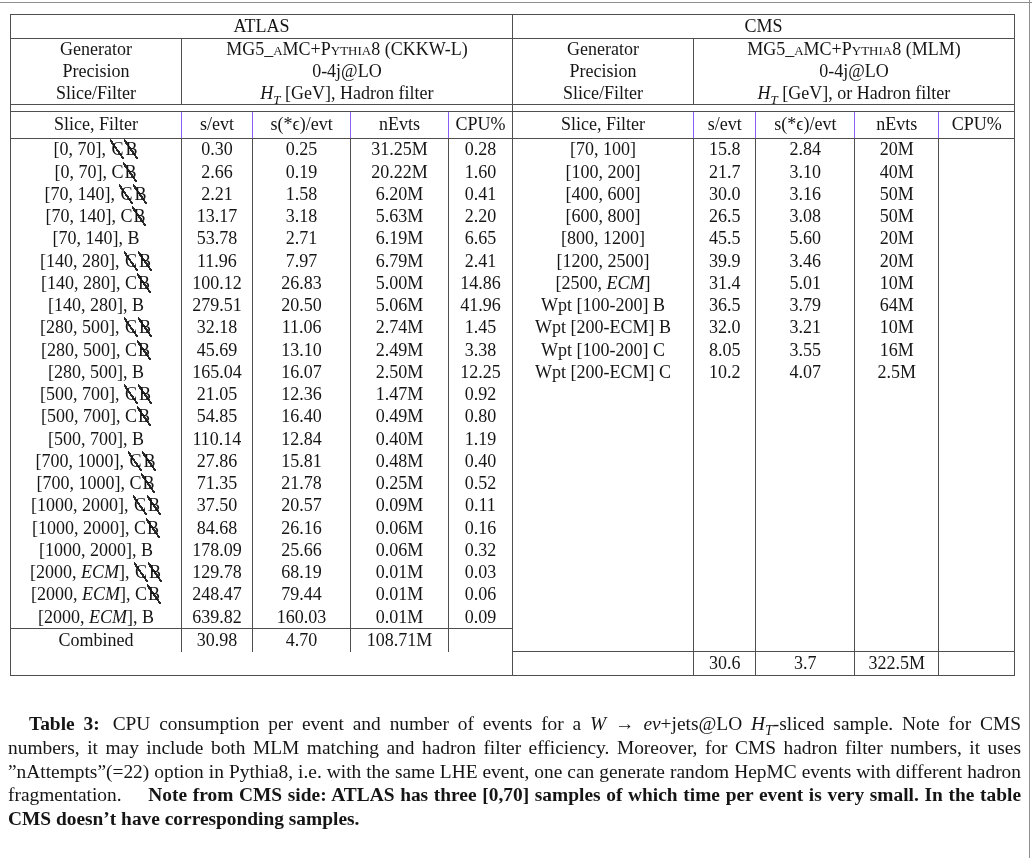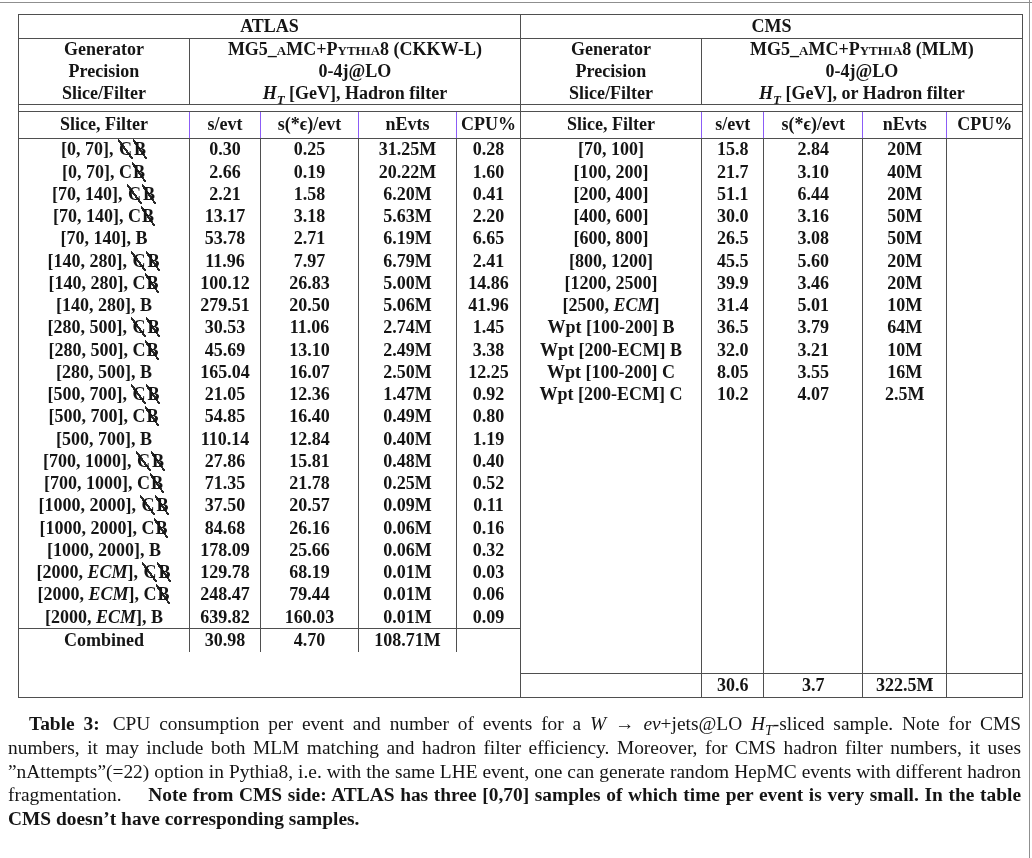--- a/index.html
+++ b/index.html
@@ -5,22 +5,22 @@
   html,body{margin:0;padding:0;}
   body{
     width:1032px;height:858px;position:relative;background:#ffffff;
     font-family:"Liberation Serif","DejaVu Serif",serif;color:#151515;
     overflow:hidden;
   }
   .frame-top{position:absolute;left:0;top:2px;width:1032px;height:1px;background:#8f8f8f;}
   .frame-right{position:absolute;left:1029px;top:0;width:1px;height:858px;background:#8f8f8f;}
 
   #tablebox{
-    position:absolute;left:18px;top:14px;width:1003px;
-    border:1px solid #4f4f4f;display:flex;background:#fff;font-weight:bold;
+    position:absolute;left:10px;top:14px;width:1003px;
+    border:1px solid #4f4f4f;display:flex;background:#fff;
   }
   .half{width:50%;}
   .half table{border-collapse:collapse;table-layout:fixed;width:100%;}
   .half.cms{border-left:1px solid #4f4f4f;}
 
   td{padding:0;text-align:center;font-size:18px;line-height:1.05;vertical-align:middle;
      white-space:nowrap;overflow:hidden;}
 
   tr.title-row td{height:23px;border-bottom:1px solid #4f4f4f;}
   tr.meta-row td{height:21.6px;}
@@ -153,21 +153,21 @@
           </tr>
           <tr class="data-row">
             <td><span>[140, 280]</span><span>, </span><span>B</span></td>
             <td>279.51</td>
             <td>20.50</td>
             <td>5.06M</td>
             <td>41.96</td>
           </tr>
           <tr class="data-row">
             <td><span>[280, 500]</span><span>, </span><span class="x">C</span><span class="x">B</span></td>
-            <td>30.53</td>
+            <td>32.18</td>
             <td>11.06</td>
             <td>2.74M</td>
             <td>1.45</td>
           </tr>
           <tr class="data-row">
             <td><span>[280, 500]</span><span>, </span><span>C</span><span class="x">B</span></td>
             <td>45.69</td>
             <td>13.10</td>
             <td>2.49M</td>
             <td>3.38</td>
@@ -309,27 +309,20 @@
             <td></td>
           </tr>
           <tr class="data-row">
             <td><span>[100, 200]</span></td>
             <td>21.7</td>
             <td>3.10</td>
             <td>40M</td>
             <td></td>
           </tr>
           <tr class="data-row">
-            <td><span>[200, 400]</span></td>
-            <td>51.1</td>
-            <td>6.44</td>
-            <td>20M</td>
-            <td></td>
-          </tr>
-          <tr class="data-row">
             <td><span>[400, 600]</span></td>
             <td>30.0</td>
             <td>3.16</td>
             <td>50M</td>
             <td></td>
           </tr>
           <tr class="data-row">
             <td><span>[600, 800]</span></td>
             <td>26.5</td>
             <td>3.08</td>

